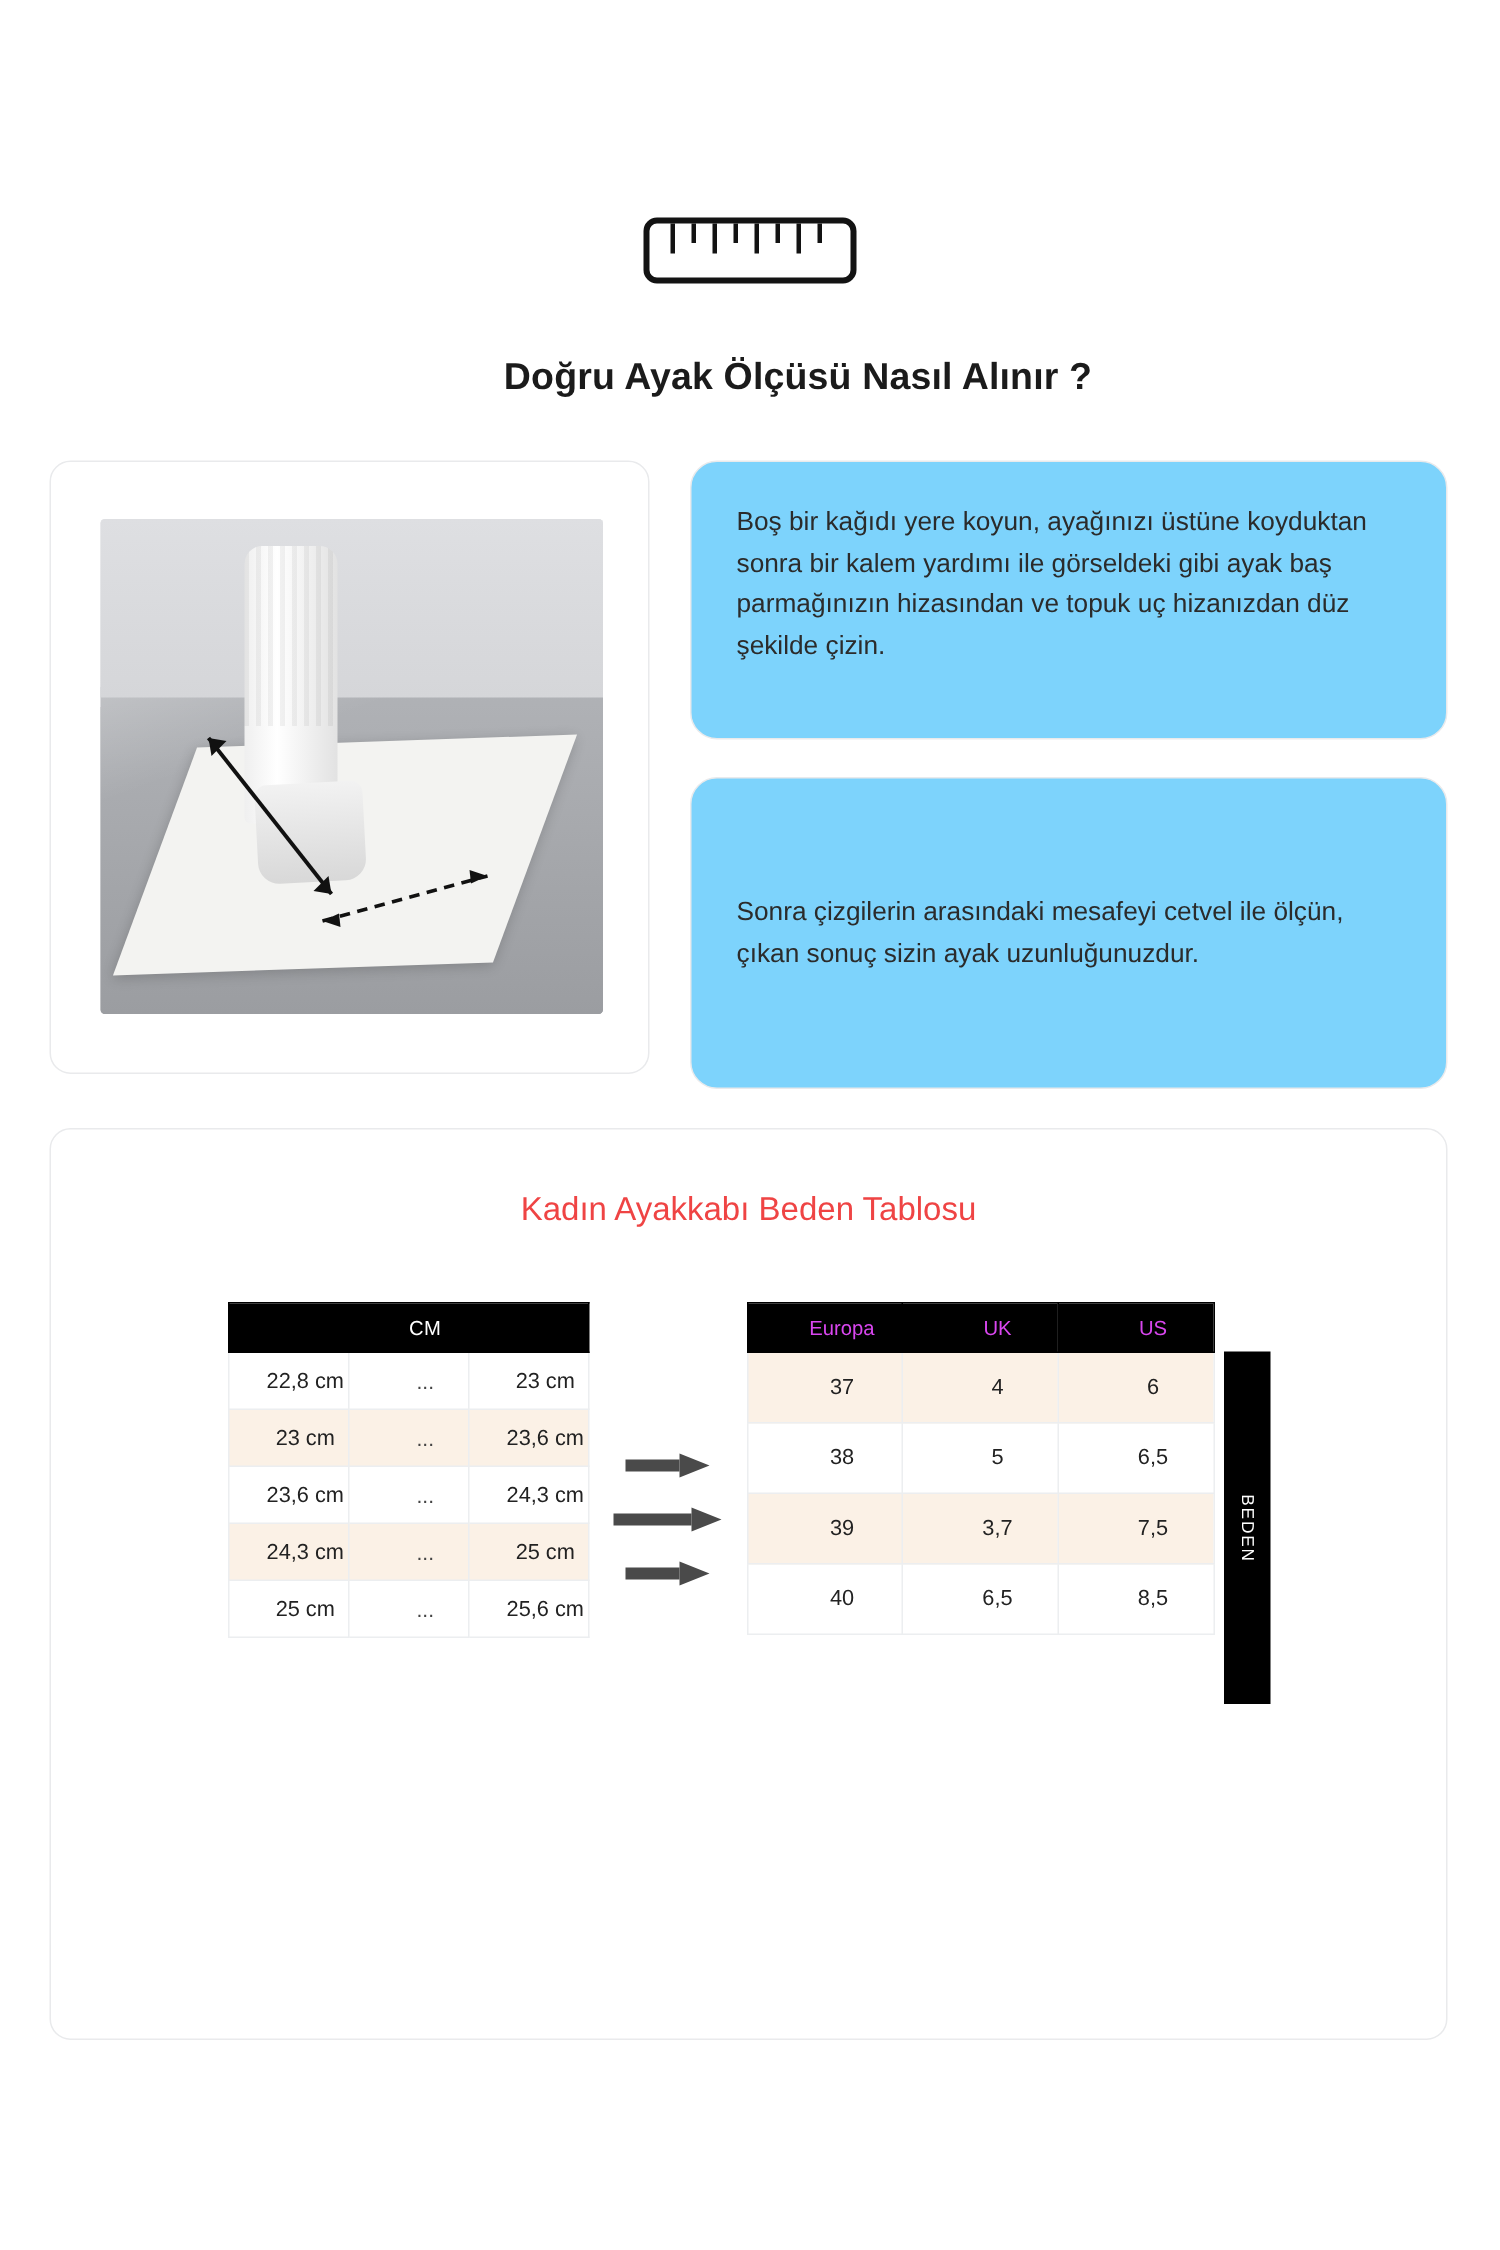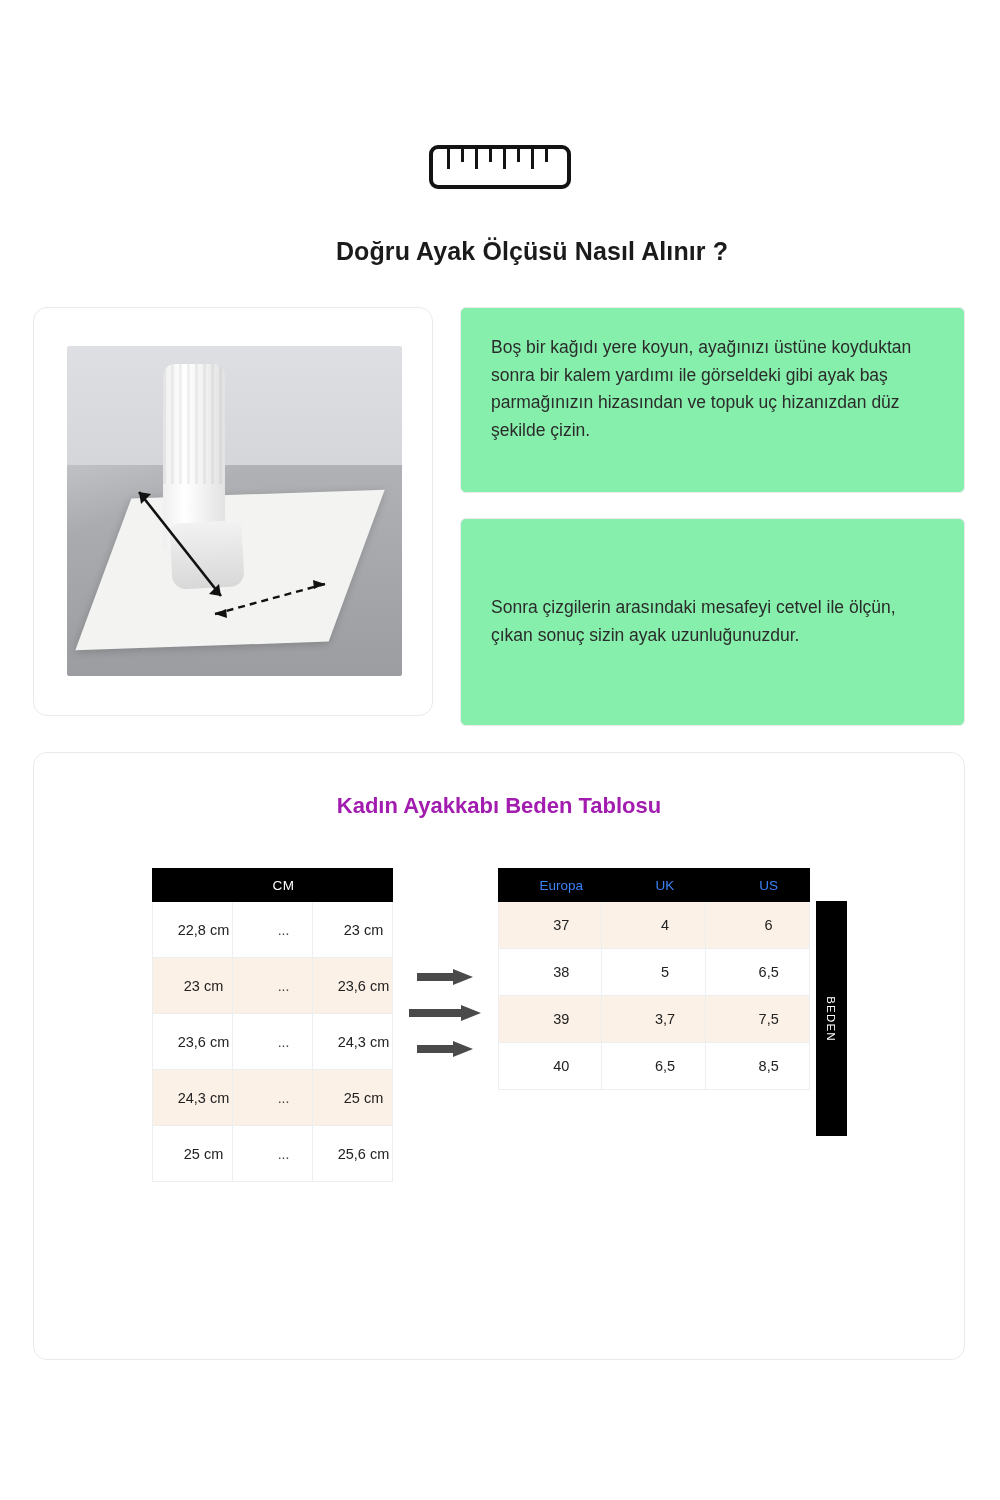--- a/index.html
+++ b/index.html
@@ -126,22 +126,22 @@
     height: 66px;
     background: linear-gradient(180deg,#f2f2f2 0%, #d8d8d8 100%);
     border-radius: 8px 8px 14px 14px;
     transform: rotate(-3deg);
   }
   .photo svg.arrows { position: absolute; left: 0; top: 0; width: 100%; height: 100%; }
 
   .text-card {
     position: absolute;
     border: 1px solid #e9eaec;
-    border-radius: 6px;
-    background: #86efac;
+    border-radius: 18px;
+    background: #7dd3fc;
     padding: 26px 30px;
   }
   .text-card p {
     margin: 0;
     font-size: 17.5px;
     line-height: 1.58;
     color: #2b2b2b;
   }
   #card-top { left: 460px; top: 307px; width: 505px; height: 186px; }
   #card-bottom { left: 460px; top: 508px; width: 505px; height: 208px; display: flex; align-items: center; margin-top: 10px; }
@@ -157,22 +157,22 @@
     border-radius: 14px;
     background: #fff;
   }
   .table-title {
     position: absolute;
     top: 40px;
     left: 0;
     width: 100%;
     text-align: center;
     font-size: 22px;
-    font-weight: bold;
-    color: #a21caf;
+    font-weight: normal;
+    color: #ef4444;
   }
 
   .tables {
     position: absolute;
     top: 115px;
     left: 0;
     width: 100%;
     display: flex;
     justify-content: center;
     align-items: flex-start;
@@ -190,21 +190,21 @@
   .cm-table thead th {
     background: #000;
     color: #fff;
     font-size: 13.5px;
     font-weight: normal;
     letter-spacing: .4px;
     height: 33px;
     border: 1px solid #000;
   }
   .cm-table td {
-    height: 56px;
+    height: 38px;
     text-align: center;
     width: 33.33%;
   }
   .cm-table td.dots { color: #444; font-size: 14px; }
   .cm-table tr.alt td { background: #fbf1e6; }
 
   
   .arrow-col {
     width: 105px;
     height: 268px;
@@ -234,21 +234,21 @@
     border-bottom: 8px solid transparent;
     border-left: 20px solid #4a4a4a;
   }
   .arrow.long i { width: 52px; }
   .arrow.long { width: 72px; }
 
   
   .eu-table { width: 312px; }
   .eu-table thead th {
     background: #000;
-    color: #3b82f6;
+    color: #d946ef;
     font-size: 13.5px;
     font-weight: normal;
     height: 33px;
     border: 1px solid #000;
     width: 33.33%;
   }
   .eu-table td {
     height: 47px;
     text-align: center;
   }

